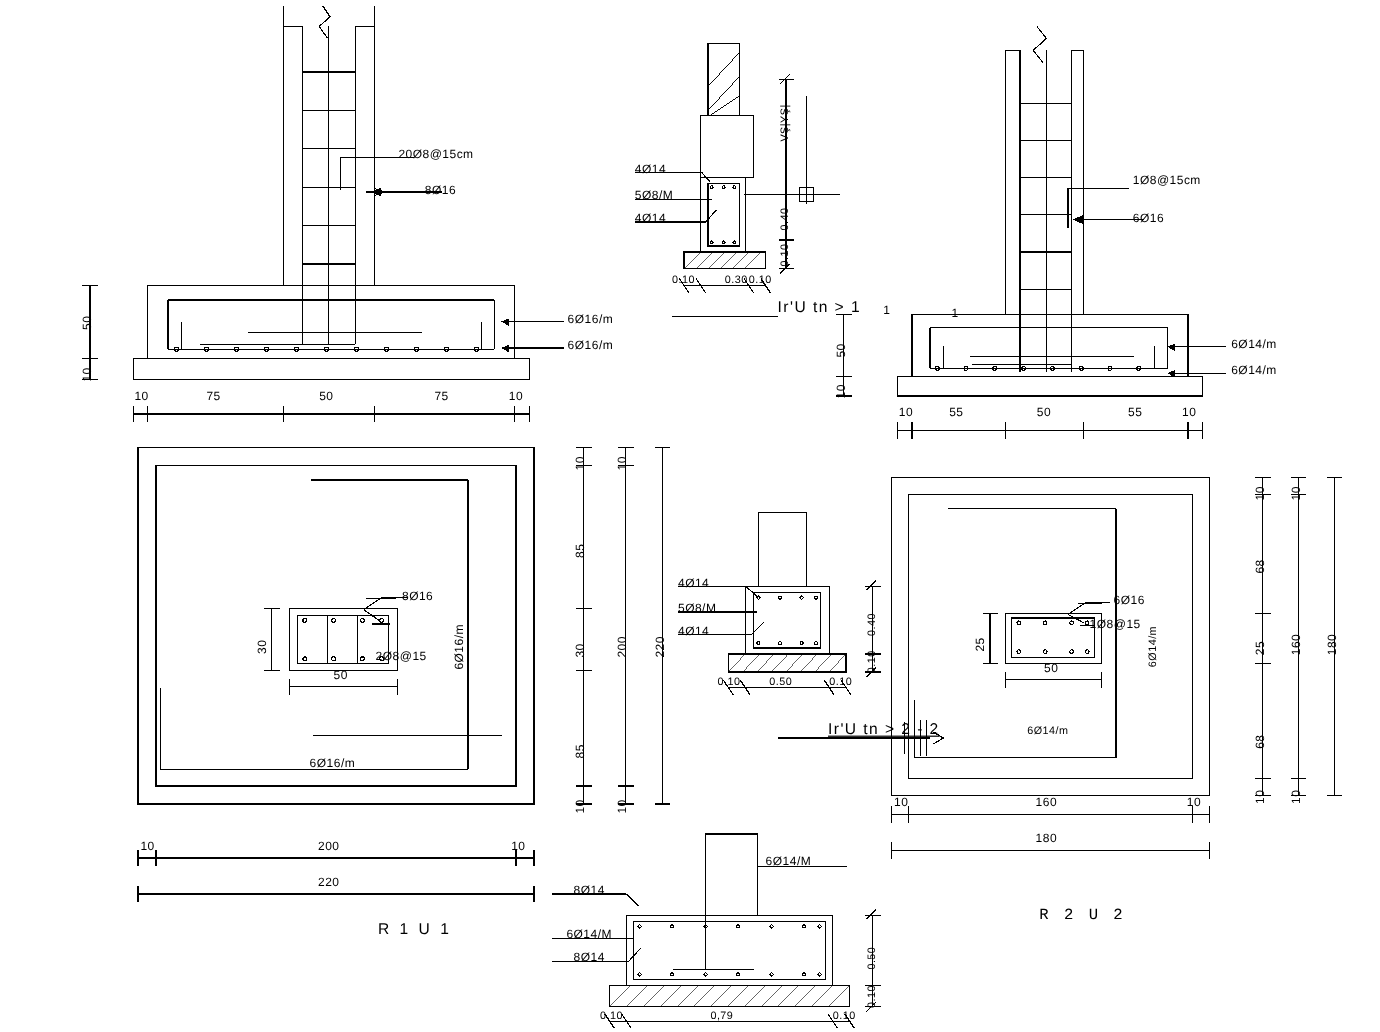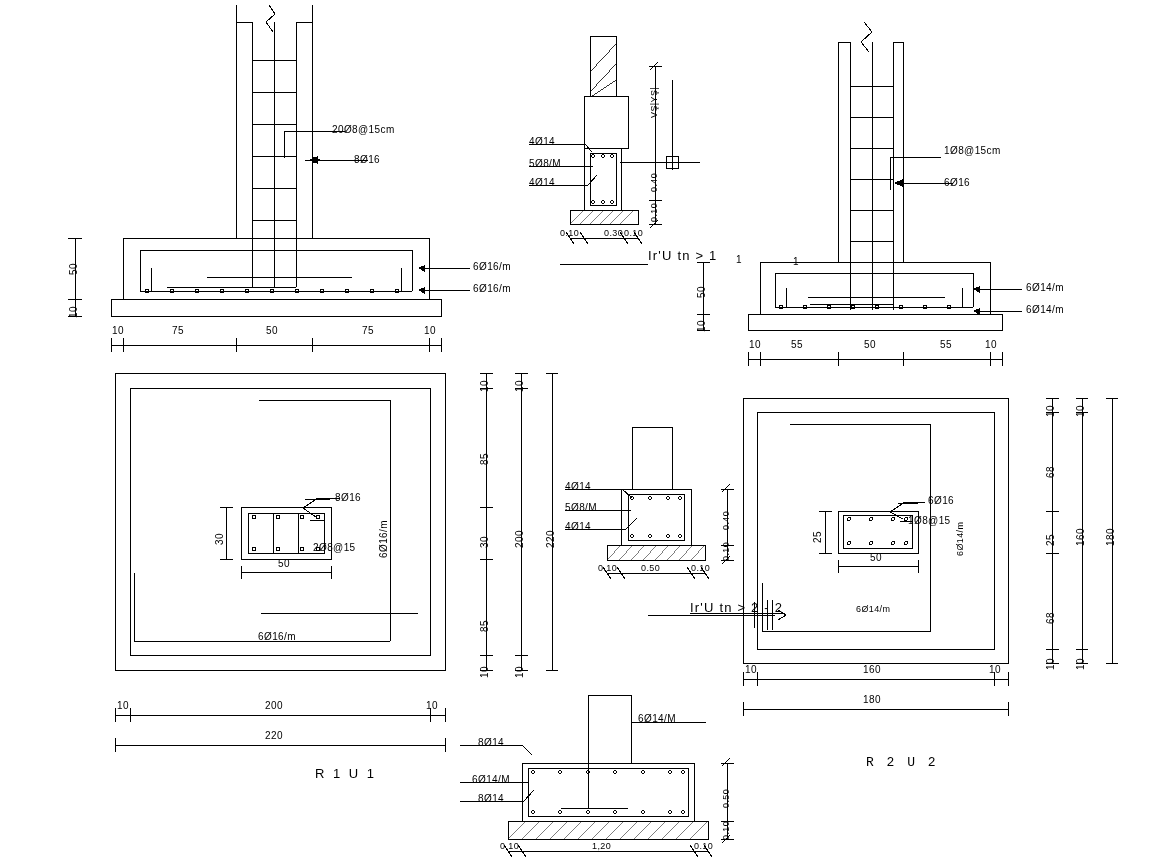--- a/index.html
+++ b/index.html
@@ -482,21 +482,21 @@
 <div class="lbl ttl" style="left:690px;top:600px;text-decoration:underline;">Ir'U    tn  &gt;  2   -   2</div>
 <div class="lbl sm" style="left:856px;top:604px;">6Ø14/m</div>
 
 <div class="lbl" style="left:638px;top:713px;">6Ø14/M</div>
 <div class="lbl" style="left:478px;top:737px;">8Ø14</div>
 <div class="lbl" style="left:472px;top:774px;">6Ø14/M</div>
 <div class="lbl" style="left:478px;top:793px;">8Ø14</div>
 <div class="lbl vert sm" style="left:721px;top:808px;">0.50</div>
 <div class="lbl vert sm" style="left:721px;top:840px;">0.10</div>
 <div class="lbl sm" style="left:500px;top:841px;">0.10</div>
-<div class="lbl sm" style="left:592px;top:841px;">1,20</div>
+<div class="lbl sm" style="left:592px;top:841px;">0,79</div>
 <div class="lbl sm" style="left:694px;top:841px;">0.10</div>
 
 <div class="lbl" style="left:944px;top:145px;text-align:right;">1Ø8@15cm</div>
 <div class="lbl" style="left:944px;top:177px;">6Ø16</div>
 <div class="lbl" style="left:1026px;top:282px;">6Ø14/m</div>
 <div class="lbl" style="left:1026px;top:304px;">6Ø14/m</div>
 <div class="lbl" style="left:736px;top:254px;">1</div>
 <div class="lbl" style="left:793px;top:256px;">1</div>
 <div class="lbl vert" style="left:696px;top:298px;">50</div>
 <div class="lbl vert" style="left:696px;top:332px;">10</div>

